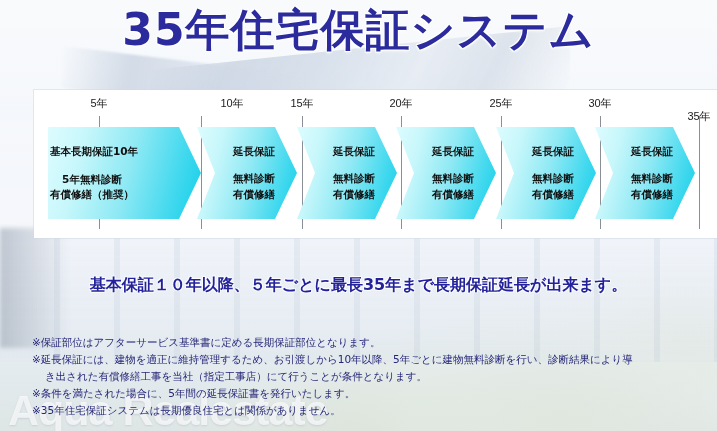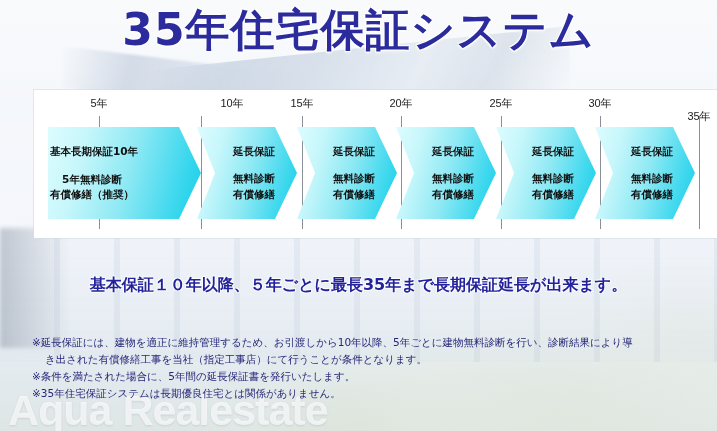--- a/index.html
+++ b/index.html
@@ -311,19 +311,20 @@
           </div>
         </div>
     </div>
   </div>
 
   <div class="banner">基本保証１０年以降、５年ごとに最長35年まで長期保証延長が出来ます。</div>
 
   <div class="watermark">Aqua Realestate</div>
 
   <div class="notes">
+    <span class="note-line">※保証部位はアフターサービス基準書に定める長期保証部位となります。</span>
     <span class="note-line">※延長保証には、建物を適正に維持管理するため、お引渡しから10年以降、5年ごとに建物無料診断を行い、診断結果により導</span>
     <span class="note-line indent">き出された有償修繕工事を当社（指定工事店）にて行うことが条件となります。</span>
     <span class="note-line">※条件を満たされた場合に、5年間の延長保証書を発行いたします。</span>
     <span class="note-line">※35年住宅保証システムは長期優良住宅とは関係がありません。</span>
   </div>
 
 </div>
 
 </body></html>

